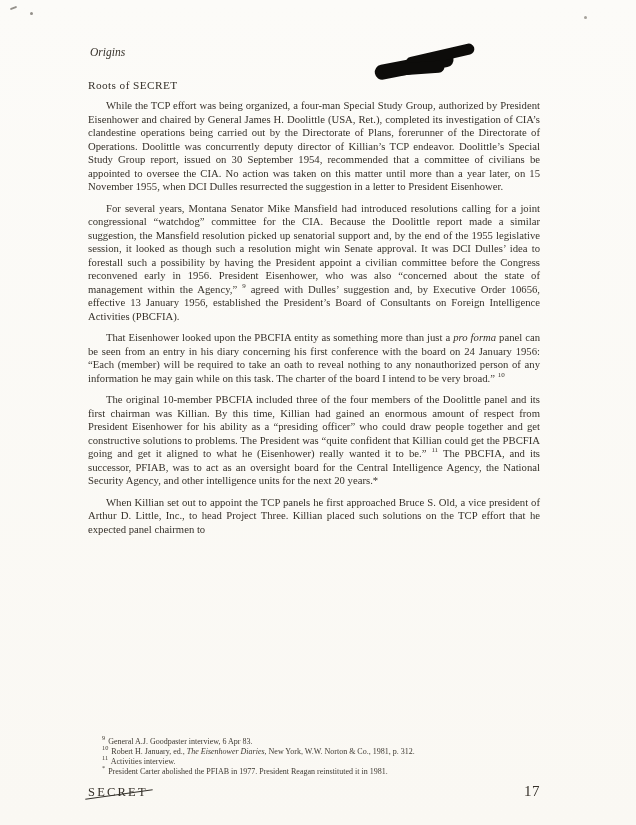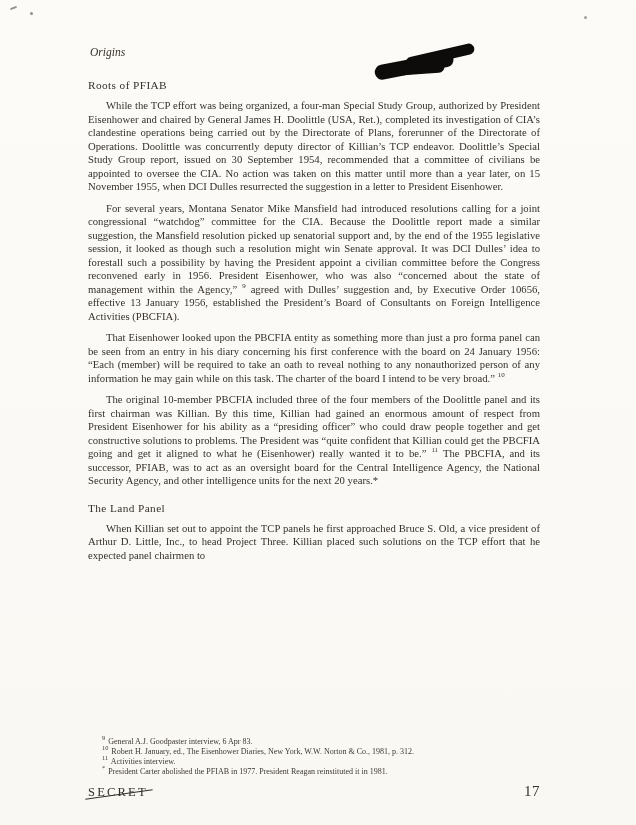--- a/index.html
+++ b/index.html
@@ -9,21 +9,21 @@
     background: linear-gradient(180deg, #fcfbf8 0%, #faf8f3 100%);
     font-family: "Liberation Serif", "DejaVu Serif", serif;
     color: #36312a;
   }
   .content { position: absolute; left: 88px; top: 46px; width: 452px; }
   .doc-header { font-style: italic; font-size: 11.5px; margin: 0 0 21px 2px; }
   .section-title { font-size: 11.3px; font-weight: 400; margin: 0 0 8px 0; letter-spacing: .4px; }
   .land-title { margin-top: 14px; }
   .body-para { font-size: 10.7px; line-height: 13.5px; text-align: justify; margin: 0 0 8px 0; text-indent: 18px; }
   .fn-ref { font-size: 7px; line-height: 0; vertical-align: super; }
-  .italic { }
+  .italic { font-style: italic; }
   .underlined { text-decoration-color: #7a786f; text-underline-offset: 2px; }
   .footnotes { position: absolute; left: 102px; top: 737px; width: 438px; font-size: 8px; line-height: 10px; color: #3d3830; }
   .footnote { margin: 0; }
   .fn-marker { font-size: 6.3px; vertical-align: super; line-height: 0; margin-right: 1px; }
   .footer { position: absolute; left: 88px; right: 96px; top: 783px; display: flex; justify-content: space-between; align-items: baseline; }
   .secret { font-size: 12.5px; letter-spacing: 2.2px; position: relative; display: inline-block; }
   .strike-line { position: absolute; left: -3px; top: 9px; width: 68px; height: 1.3px; background: #33302a; transform: rotate(-8deg); }
   .page-number { font-size: 15px; letter-spacing: .5px; }
   .redaction-blob { position: absolute; left: 374px; top: 50px; width: 104px; height: 28px; transform: rotate(-7deg); }
   .blob-a { position: absolute; left: 0; top: 7px; width: 80px; height: 15px; background: #0d0c0a; border-radius: 8px; transform: rotate(-4deg); }
@@ -45,31 +45,30 @@
 
   <div class="redaction-blob">
     <div class="blob-a"></div>
     <div class="blob-b"></div>
     <div class="blob-c"></div>
   </div>
 
   <div class="content">
     <p class="doc-header">Origins</p>
 
-    <h2 class="section-title">Roots of PFIAB</h2>
+    <h2 class="section-title">Roots of SECRET</h2>
 
     <p class="body-para">While the TCP effort was being organized, a four-man Special Study Group, authorized by President Eisenhower and chaired by General James H. Doolittle (USA, Ret.), completed its investigation of CIA’s clandestine operations being carried out by the Directorate of Plans, forerunner of the Directorate of Operations. Doolittle was concurrently deputy director of Killian’s TCP endeavor. Doolittle’s Special Study Group report, issued on 30 September 1954, recommended that a committee of civilians be appointed to oversee the CIA. No action was taken on this matter until more than a year later, on 15 November 1955, when DCI Dulles resurrected the suggestion in a letter to President Eisenhower.</p>
 
     <p class="body-para"><span>For several years, </span><span class="underlined">Montana</span><span> Senator Mike Mansfield had introduced resolutions calling for a joint congressional “watchdog” committee for the CIA. Because the Doolittle report made a similar suggestion, the Mansfield resolution picked up senatorial support and, by the end of the 1955 legislative session, it looked as though such a resolution might win Senate approval. It was DCI Dulles’ idea to forestall such a possibility by having the President appoint a civilian committee before the Congress reconvened early in 1956. President Eisenhower, who was also “concerned about the state of management within the Agency,” </span><sup class="fn-ref">9</sup><span> agreed with Dulles’ suggestion and, by Executive Order 10656, effective 13 January 1956, established the President’s Board of Consultants on Foreign Intelligence Activities (PBCFIA).</span></p>
 
     <p class="body-para"><span>That Eisenhower looked upon the PBCFIA entity as something more than just a </span><span class="italic">pro forma</span><span> panel can be seen from an entry in his diary concerning his first conference with the board on 24 January 1956: “Each (member) will be required to take an oath to reveal nothing to any nonauthorized person of any information he may gain while on this task. The charter of the board I intend to be very broad.” </span><sup class="fn-ref">10</sup></p>
 
     <p class="body-para"><span>The original 10-member PBCFIA included three of the four members of the Doolittle panel and its first chairman was Killian. By this time, Killian had gained an enormous amount of respect from President Eisenhower for his ability as a “presiding officer” who could draw people together and get constructive solutions to problems. The President was “quite confident that Killian could get the PBCFIA going and get it aligned to what he (Eisenhower) really wanted it to be.” </span><sup class="fn-ref">11</sup><span> The PBCFIA, and its successor, PFIAB, was to act as an oversight board for the Central Intelligence Agency, the National Security Agency, and other intelligence units for the next 20 years.*</span></p>
 
-    <h2 class="section-title land-title">The Land Panel</h2>
 
     <p class="body-para">When Killian set out to appoint the TCP panels he first approached Bruce S. Old, a vice president of Arthur D. Little, Inc., to head Project Three. Killian placed such solutions on the TCP effort that he expected panel chairmen to</p>
   </div>
 
   <div class="footnotes">
     <p class="footnote"><sup class="fn-marker">9</sup><span> General A.J. Goodpaster interview, 6 Apr 83.</span></p>
     <p class="footnote"><sup class="fn-marker">10</sup><span> Robert H. January, ed., </span><span class="italic">The Eisenhower Diaries</span><span>, New York, W.W. Norton &amp; Co., 1981, p. 312.</span></p>
     <p class="footnote"><sup class="fn-marker">11</sup><span> Activities interview.</span></p>
     <p class="footnote"><sup class="fn-marker">*</sup><span> President Carter abolished the PFIAB in 1977. President Reagan reinstituted it in 1981.</span></p>
   </div>

